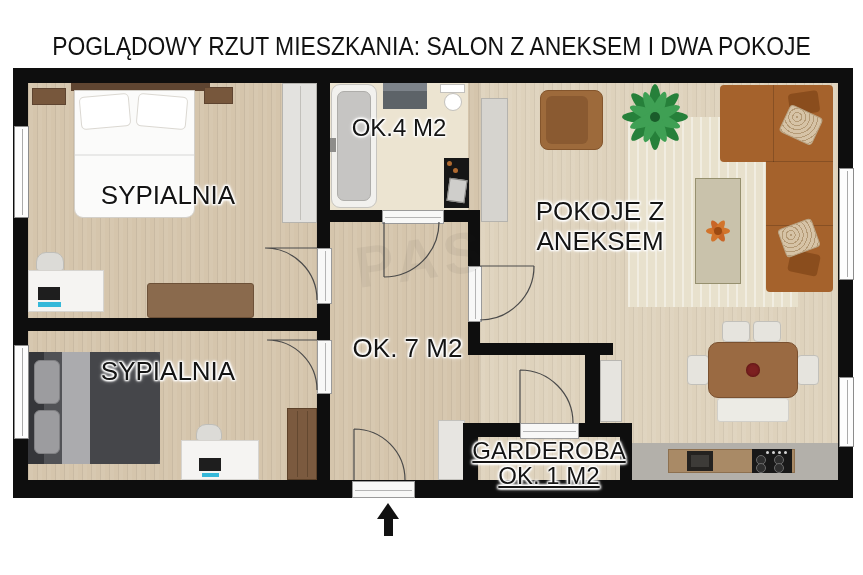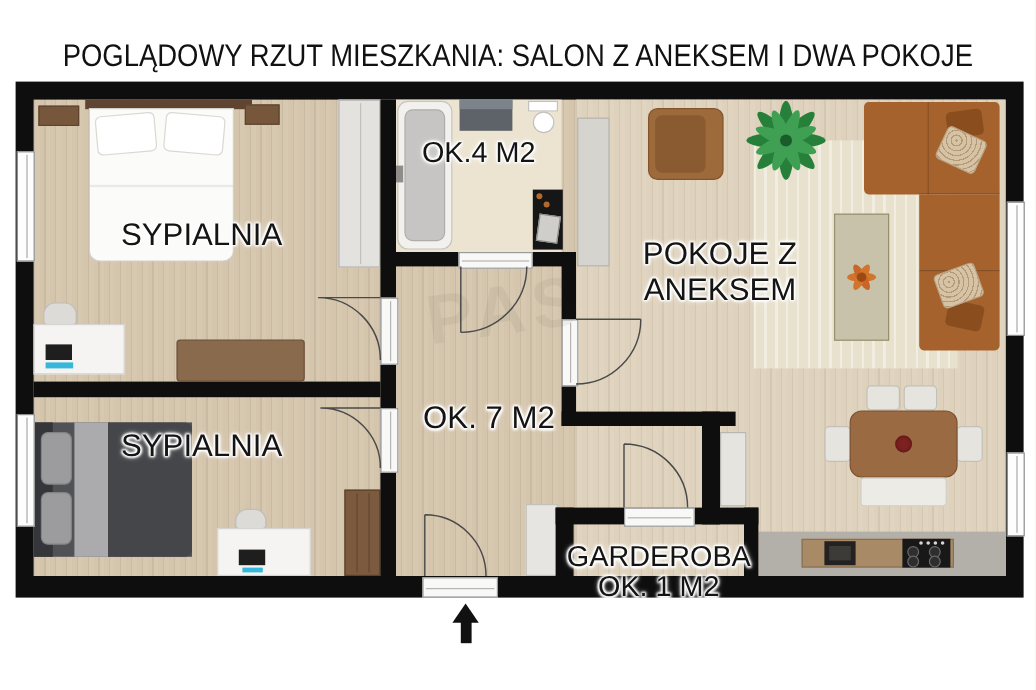--- a/index.html
+++ b/index.html
@@ -258,21 +258,21 @@
   <div class="room-label fs26" style="left:477px;top:128px;width:220px;">
     <div>POKOJE Z</div>
     <div>ANEKSEM</div>
   </div>
   <div class="room-label fs26" style="left:30px;top:288px;width:250px;">
     <div>SYPIALNIA</div>
   </div>
   <div class="room-label fs26" style="left:317px;top:265px;width:155px;">
     <div>OK. 7 M2</div>
   </div>
-  <div class="room-label fs24" style="left:452px;top:384px;width:168px;">
+  <div class="room-label fs24" style="left:452px;top:370px;width:168px;text-decoration:underline;">
     <div>GARDEROBA</div>
     <div>OK. 1 M2</div>
   </div>
 </div>
 
 <div id="watermark">PAS</div>
 
 <div id="entrance-arrow">
   <div class="head"></div>
   <div class="stem"></div>

